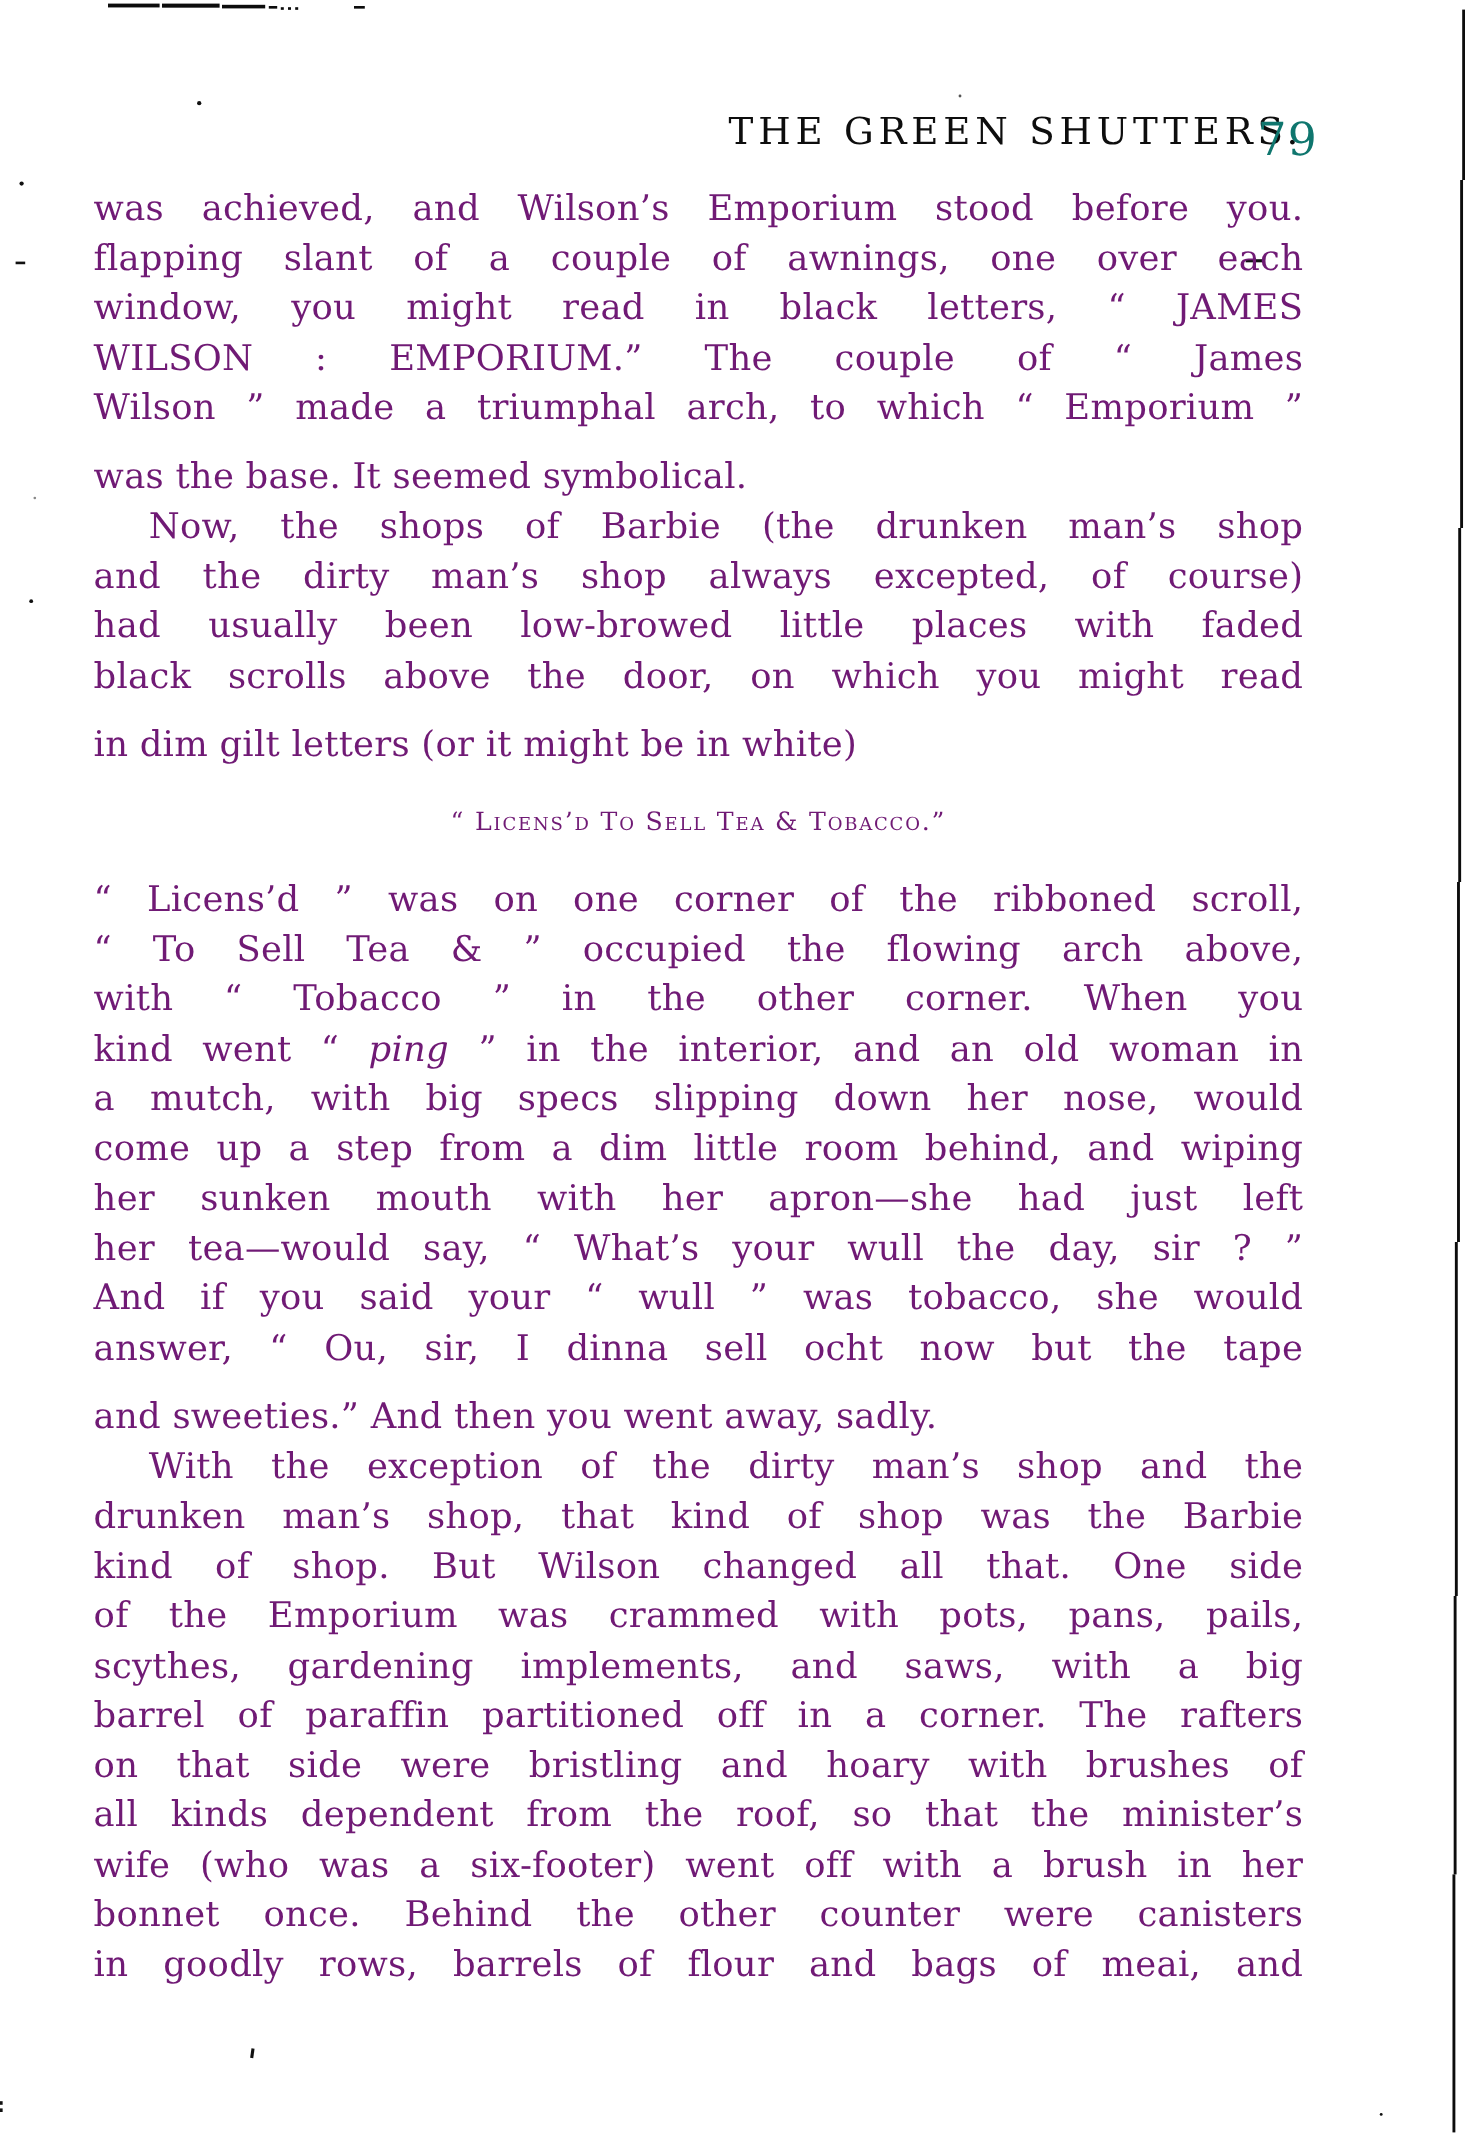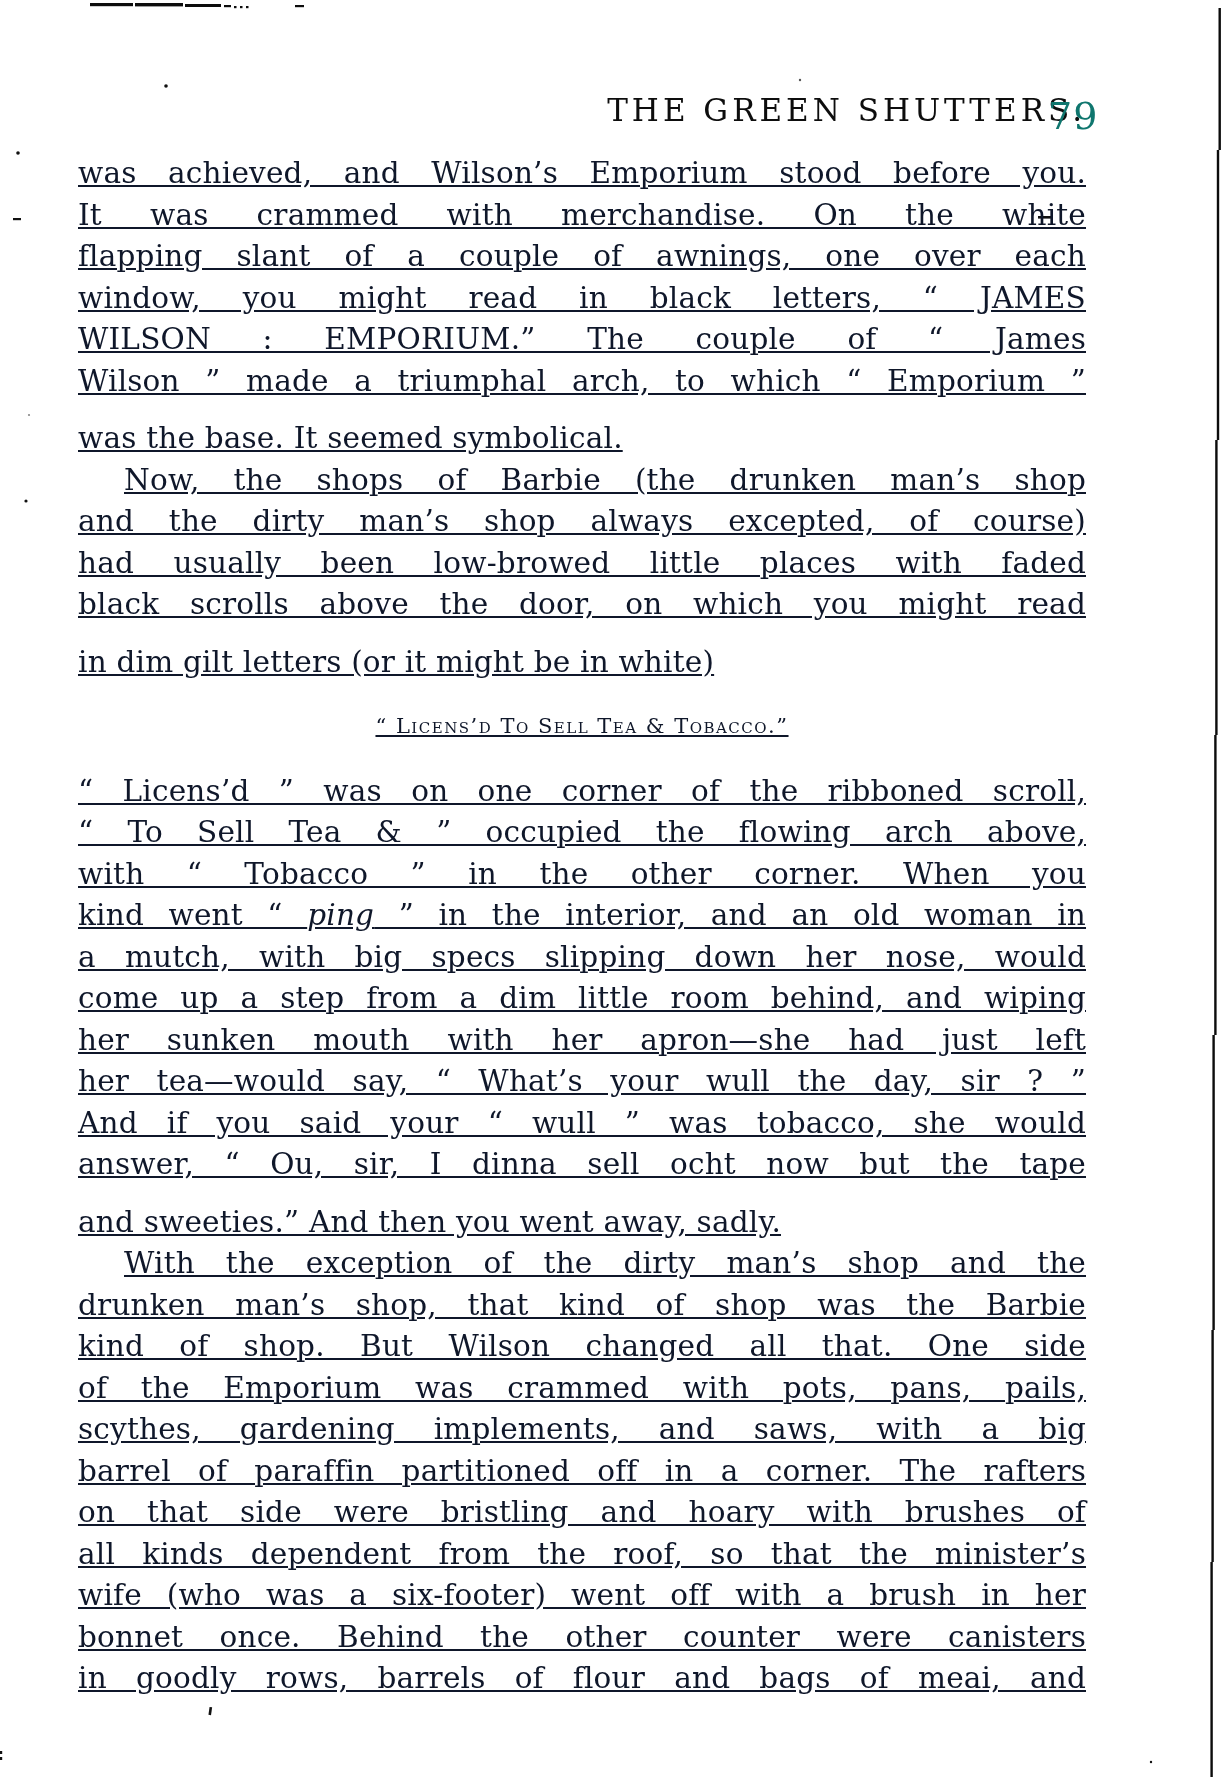--- a/index.html
+++ b/index.html
@@ -14,21 +14,21 @@
   }
   .page-title{
     display:block;text-align:right;
     font-size:31px;letter-spacing:4px;font-weight:500;color:#0d0d0d;
   }
   .page-number{
     position:absolute;left:1048px;top:94px;font-size:38px;letter-spacing:1px;color:#0f766e;
   }
   .body-text{
     position:absolute;left:78px;top:153px;width:1008px;
-    font-size:29.5px;line-height:41.5px;letter-spacing:0.2px;color:#0f172a;text-decoration:underline;
+    font-size:29.5px;line-height:41.5px;letter-spacing:0.2px;color:#701a75;
   }
   .line{text-align:justify;text-align-last:justify;white-space:normal;}
   .line.left{text-align-last:left;margin-top:16px;}
   .line.center{text-align:center;text-align-last:center;}
   .line.indent{text-indent:46px;}
   .line.smallcaps-line{
     font-variant:small-caps;font-size:21px;letter-spacing:1.5px;
     margin-top:23px;margin-bottom:23px;font-weight:500;
   }
   .line i{font-style:italic;}
@@ -74,21 +74,20 @@
   </g>
 </svg>
 
 <div class="running-header">
   <span class="page-title">THE GREEN SHUTTERS.</span>
 </div>
 <div class="page-number">79</div>
 
 <div class="body-text">
     <div class="line justify">was achieved, and Wilson’s Emporium stood before you.</div>
-    <div class="line justify">It was crammed with merchandise. On the white</div>
     <div class="line justify">flapping slant of a couple of awnings, one over each</div>
     <div class="line justify">window, you might read in black letters, “ JAMES</div>
     <div class="line justify">WILSON : EMPORIUM.” The couple of “ James</div>
     <div class="line justify">Wilson ” made a triumphal arch, to which “ Emporium ”</div>
     <div class="line left">was the base. It seemed symbolical.</div>
     <div class="line justify indent">Now, the shops of Barbie (the drunken man’s shop</div>
     <div class="line justify">and the dirty man’s shop always excepted, of course)</div>
     <div class="line justify">had usually been low-browed little places with faded</div>
     <div class="line justify">black scrolls above the door, on which you might read</div>
     <div class="line left">in dim gilt letters (or it might be in white)</div>

